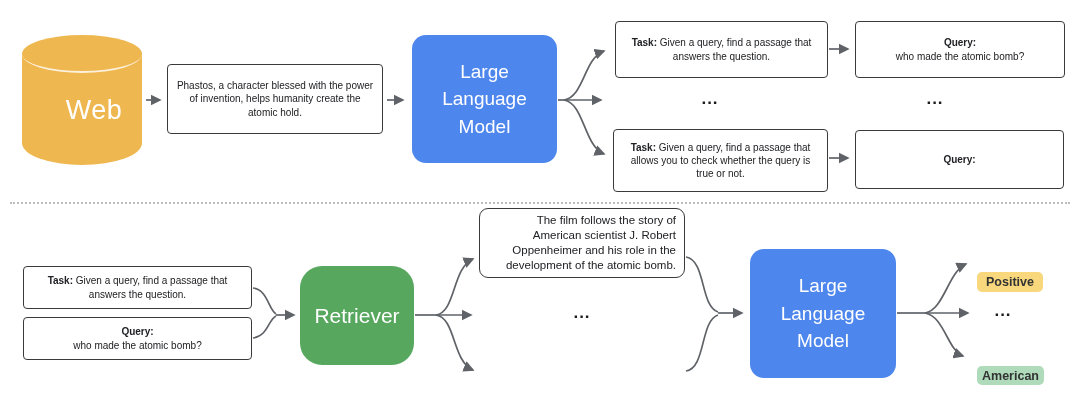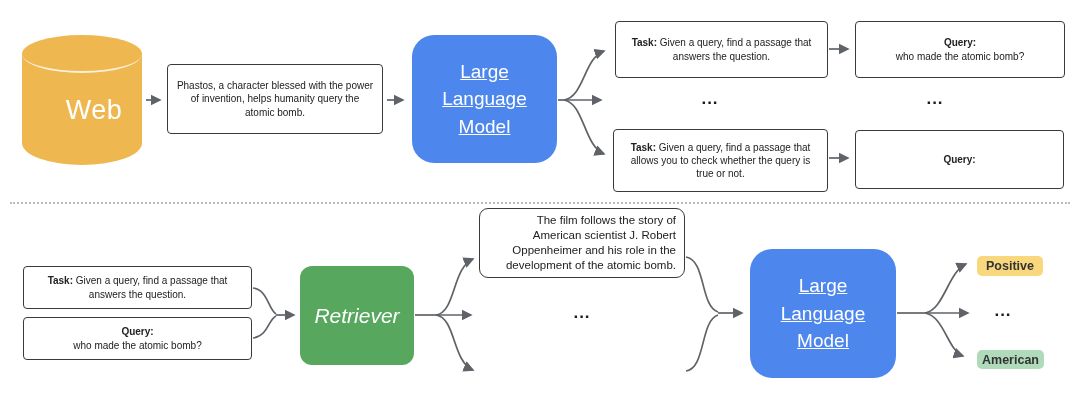--- a/index.html
+++ b/index.html
@@ -26,38 +26,38 @@
   .t3 { left:23px;  top:266px; width:229px; height:43px; }
   .q3 { left:23px;  top:317px; width:229px; height:43px; }
   .film { left:479px; top:208px; width:206px; height:70px; border-radius:9px; font-size:11.5px;text-align:right; }
   .exhi { left:479px; top:338px; width:206px; height:67px; border-radius:9px; font-size:11.5px; }
 
   
   .model {
     position:absolute; color:#fff; display:flex; align-items:center; justify-content:center;
     text-align:center;
   }
-  .llm { background:var(--blue,#4D86EC); border-radius:22px; font-size:19px; line-height:1.45; white-space:pre-line;text-decoration:underline; }
+  .llm { background:var(--blue,#4D86EC); border-radius:14px; font-size:19px; line-height:1.45; white-space:pre-line; }
   .llm1 { left:412px; top:35px;  width:145px; height:128px; }
   .llm2 { left:750px; top:249px; width:146px; height:129px; }
-  .retr { left:300px; top:266px; width:114px; height:99px; background:var(--green,#57A85E); border-radius:12px; font-size:21px;font-style:italic; }
+  .retr { left:300px; top:266px; width:114px; height:99px; background:var(--green,#57A85E); border-radius:22px; font-size:21px; }
 
   
   .cyl { position:absolute; left:22px; top:35px; width:120px; height:130px; }
   .cyl-body { position:absolute; left:0; top:18px; width:120px; height:112px;
     background:var(--yellow,#EFB750); border-radius:0 0 60px 60px / 0 0 22px 22px; }
   .cyl-top { position:absolute; left:0; top:0; width:120px; height:38px; box-sizing:border-box;
     background:var(--yellow,#EFB750); border-radius:50%;
     border-bottom:2px solid rgba(255,255,255,0.8); }
   .cyl-label { position:absolute; left:12px; top:60px; width:100%; text-align:center;
     color:#fff; font-size:27px; letter-spacing:0.5px; }
 
   
   .badge { position:absolute; border-radius:5px; font-size:12.5px; font-weight:700; color:#333;
-    display:flex; align-items:center; justify-content:center; }
+    display:flex; align-items:center; justify-content:center;margin-top:16px; }
   .pos { left:977px; top:256px; width:66px; height:20px; background:var(--positive,#F8D77D); }
   .neg { left:977px; top:350px; width:67px; height:19px; background:var(--negative,#AFDBBA); }
 
   
   .dots { position:absolute; transform:translate(-50%,-58%); font-weight:700; font-size:17px;
     letter-spacing:1px; color:#1b1b1b; }
   .d1 { left:710px;  top:101px; }
   .d2 { left:935px;  top:101px; }
   .d3 { left:582px;  top:315px; }
   .d4 { left:1003px; top:313px; }
@@ -105,21 +105,21 @@
     <path class="flow" d="M925,313 C944,316 948,351 963,356" marker-end="url(#ah)"></path>
   </svg>
 
   <div class="cyl">
     <div class="cyl-body"></div>
     <div class="cyl-top"></div>
     <div class="cyl-label">Web</div>
   </div>
 
   <div class="wbox pbox-top">
-    <span>Phastos, a character blessed with the power of invention, helps humanity query the atomic bomb.</span>
+    <span>Phastos, a character blessed with the power of invention, helps humanity create the atomic hold.</span>
   </div>
 
   <div class="model llm llm1">
     <span>Large
 Language
 Model</span>
   </div>
 
   <div class="wbox t1">
     <span><b>Task:</b><span> Given a query, find a passage that answers the question.</span></span>

